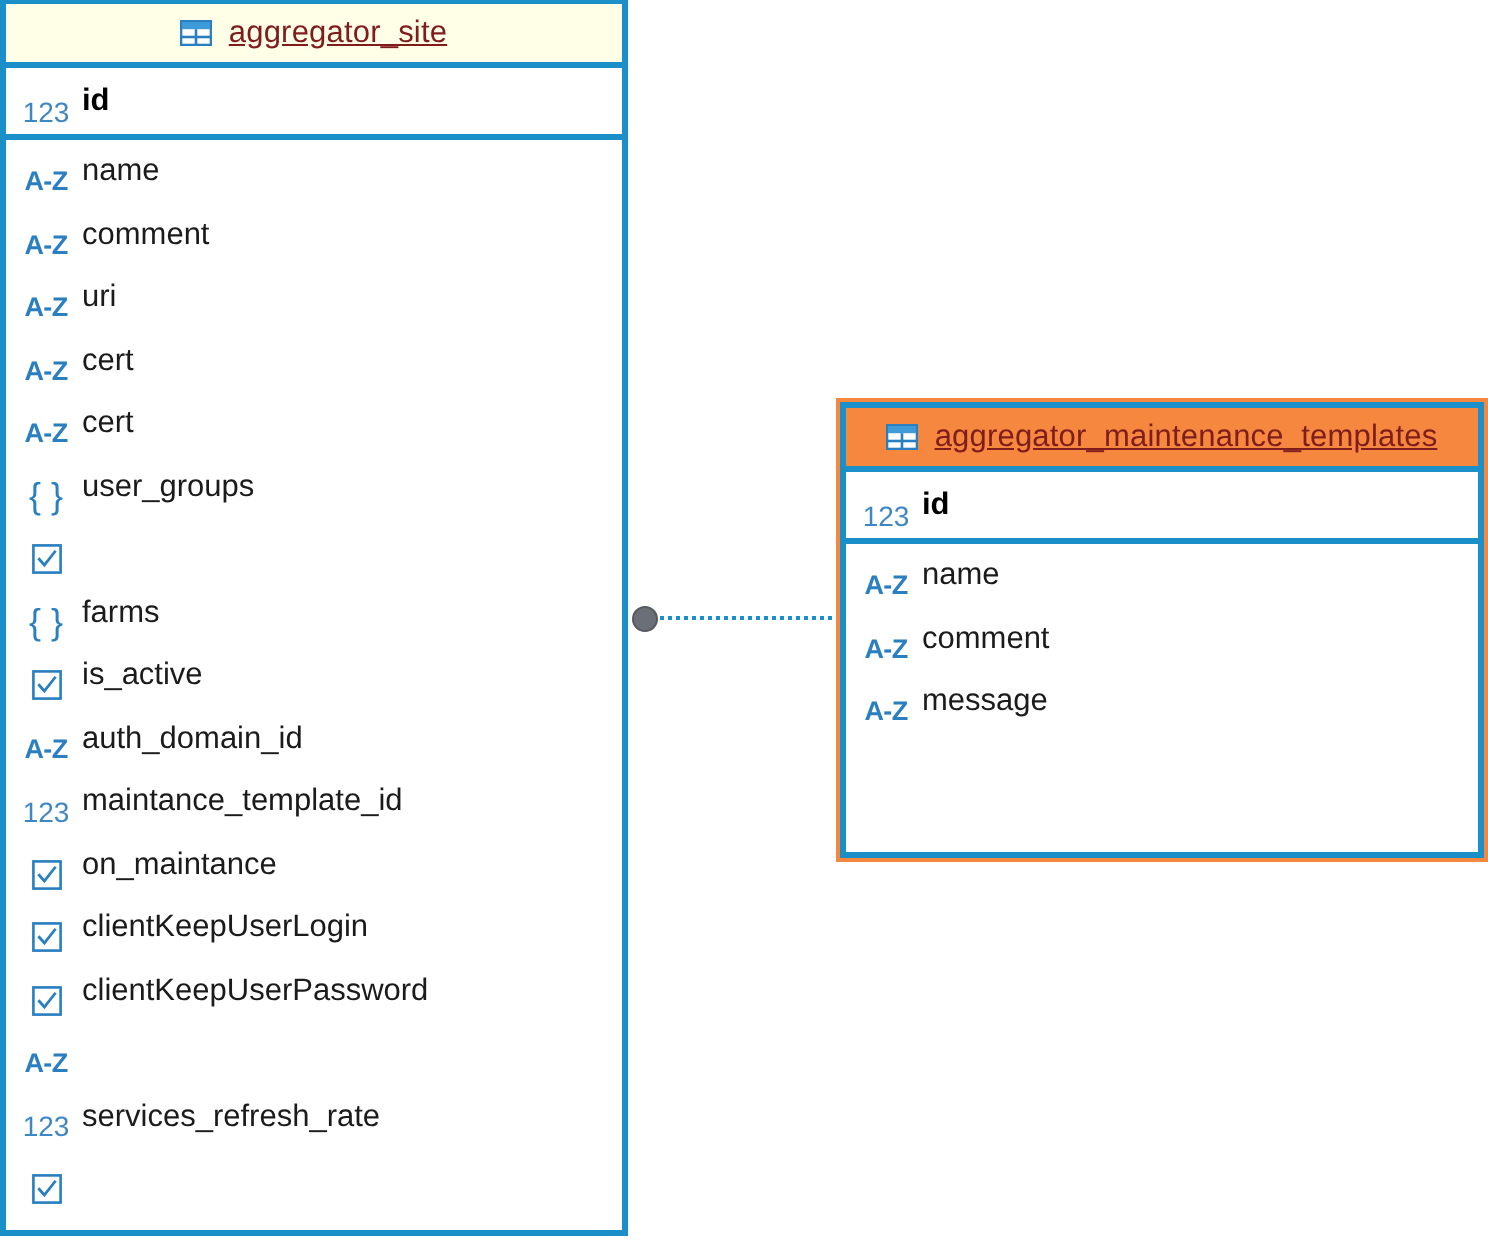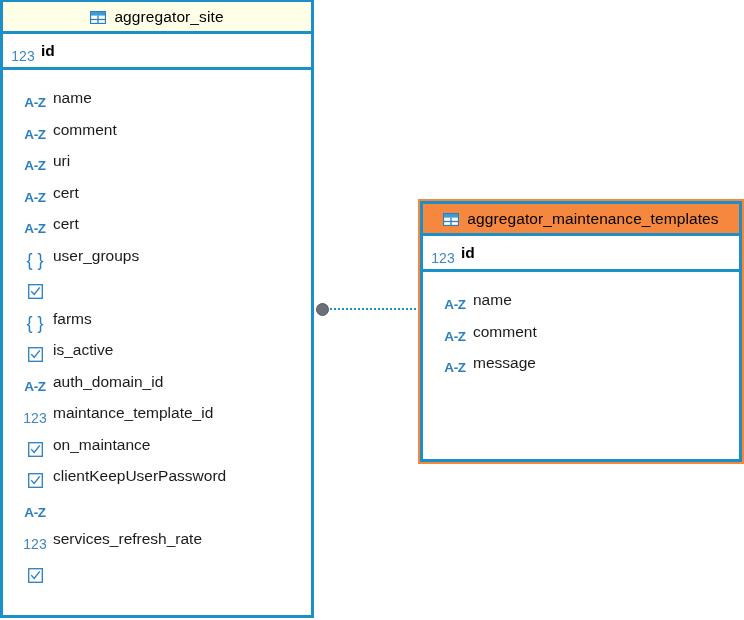--- a/index.html
+++ b/index.html
@@ -59,23 +59,24 @@
   
   .ent-header {
     display: flex;
     align-items: center;
     justify-content: center;
     gap: 8px;
     box-sizing: border-box;
     height: 32px;
     flex: 0 0 32px;
     font-size: 15.5px;
-    color: #000000;
+    color: #7f1d1d;
     letter-spacing: 0.1px;
     white-space: nowrap;
+    text-decoration: underline;
   }
   .ent-header.cream {
     background: #ffffe8;
     border-bottom: 3px solid #1a8fc8;
   }
   .ent-header.orange {
     background: #f5873f;
     border-bottom: 3px solid #1a8fc8;
   }
 
@@ -88,21 +89,21 @@
   }
 
   
   .pk-block {
     flex: 0 0 auto;
     border-bottom: 3px solid #1a8fc8;
     padding: 0;
   }
   .fields-block {
     flex: 1 1 auto;
-    padding: 12px;
+    padding: 0;
     overflow: hidden;
   }
 
   .field-row {
     display: flex;
     align-items: center;
     gap: 7px;
     height: 31.5px;
     padding-left: 9px;
     box-sizing: border-box;
@@ -279,20 +280,29 @@
         <div class="field-row">
           <span class="ficon">
             <svg viewBox="0 0 16 16" width="15" height="15" aria-hidden="true">
               <rect x="0.75" y="0.75" width="14.5" height="14.5" fill="#ffffff" stroke="#2a7fc0" stroke-width="1.4"></rect>
               <path d="M3.4 7.6 L6.6 11.2 L12.6 3.6" fill="none" stroke="#2a7fc0" stroke-width="1.5"></path>
             </svg>
           </span>
           <span class="fname">on_maintance</span>
         </div>
 
+        <div class="field-row">
+          <span class="ficon">
+            <svg viewBox="0 0 16 16" width="15" height="15" aria-hidden="true">
+              <rect x="0.75" y="0.75" width="14.5" height="14.5" fill="#ffffff" stroke="#2a7fc0" stroke-width="1.4"></rect>
+              <path d="M3.4 7.6 L6.6 11.2 L12.6 3.6" fill="none" stroke="#2a7fc0" stroke-width="1.5"></path>
+            </svg>
+          </span>
+          <span class="fname">clientKeepUserLogin</span>
+        </div>
 
         <div class="field-row">
           <span class="ficon">
             <svg viewBox="0 0 16 16" width="15" height="15" aria-hidden="true">
               <rect x="0.75" y="0.75" width="14.5" height="14.5" fill="#ffffff" stroke="#2a7fc0" stroke-width="1.4"></rect>
               <path d="M3.4 7.6 L6.6 11.2 L12.6 3.6" fill="none" stroke="#2a7fc0" stroke-width="1.5"></path>
             </svg>
           </span>
           <span class="fname">clientKeepUserPassword</span>
         </div>
@@ -317,21 +327,21 @@
 
       </div>
     </div>
   </div>
 
   <div id="connector">
     <div class="dotline"></div>
     <div class="endpoint"></div>
   </div>
 
-  <div class="entity selected" id="entity-1" style="left:418px; top:199px; width:326px; height:265px;">
+  <div class="entity selected" id="entity-1" style="left:418px; top:199px; width:326px; height:232px;">
     <div class="inner">
 
       <div class="ent-header orange">
         <span class="tbl-icon">
           <svg viewBox="0 0 16 13" width="16" height="13" aria-hidden="true">
             <rect x="0.5" y="0.5" width="15" height="12" fill="#ffffff" stroke="#2a7fc0" stroke-width="1.3"></rect>
             <rect x="1" y="1" width="14" height="3.6" fill="#3f9ad8"></rect>
             <line x1="8" y1="4.6" x2="8" y2="12.5" stroke="#2a7fc0" stroke-width="1.3"></line>
             <line x1="0.5" y1="8.5" x2="15.5" y2="8.5" stroke="#2a7fc0" stroke-width="1.3"></line>
           </svg>

